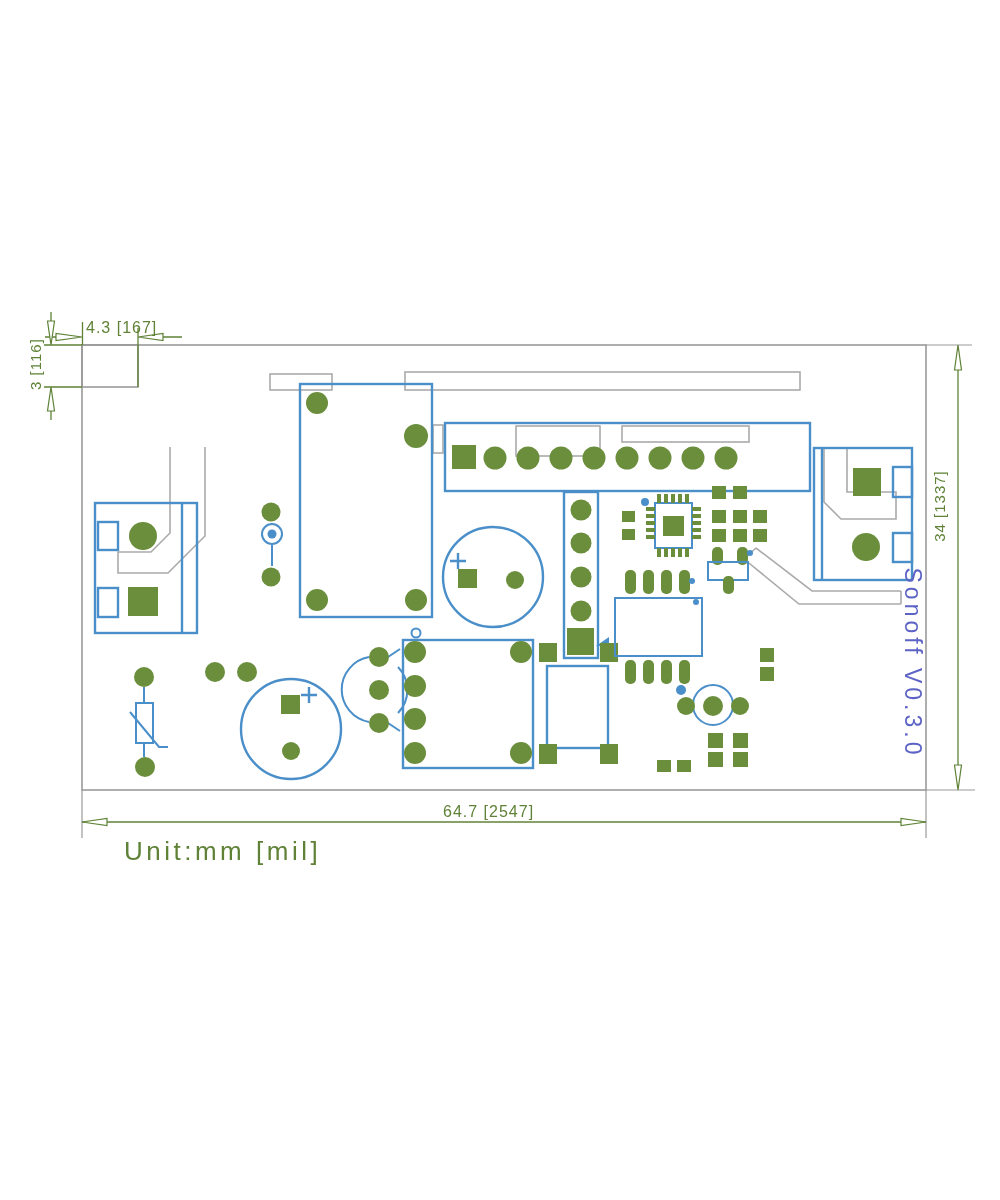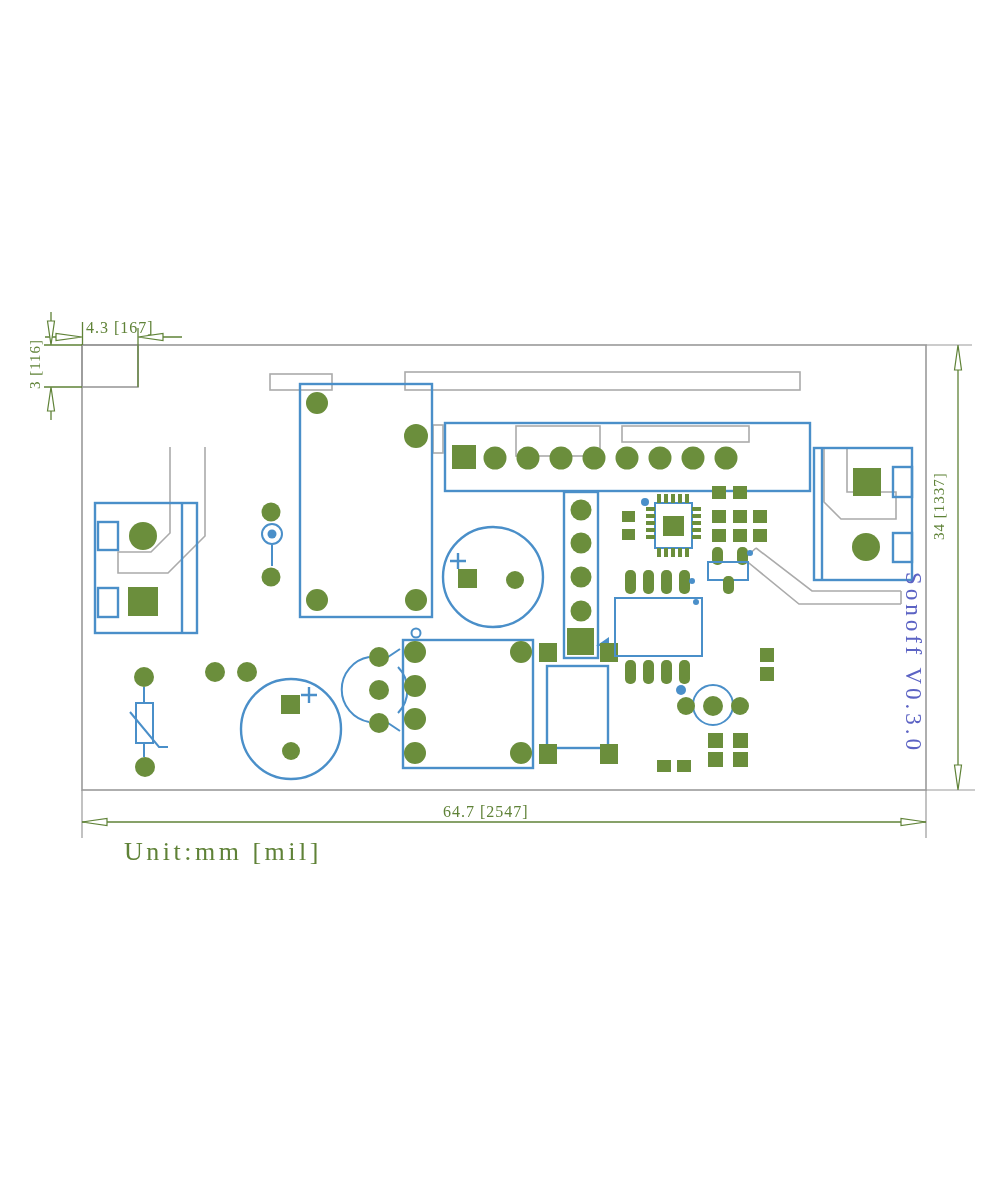--- a/index.html
+++ b/index.html
@@ -6,21 +6,21 @@
     --pad-green:#6b8e3c;
     --component-blue:#4a8fc9;
     --silkscreen-gray:#ababab;
     --outline-gray:#9a9a9a;
     --label-purple:#5c63c4;
     --dimension-green:#5f8237;
     --bg:#ffffff;
   }
   html,body{margin:0;padding:0;background:#fff;}
   .page{position:relative;width:1000px;height:1200px;background:var(--bg);overflow:hidden;
-        font-family:Liberation Serif, serif;}
+        font-family:Liberation Sans, sans-serif;}
   svg{display:block}
   .outline{fill:none;stroke:var(--outline-gray);stroke-width:1.6}
   .silk{fill:none;stroke:var(--silkscreen-gray);stroke-width:1.6}
   .blue{fill:none;stroke:var(--component-blue);stroke-width:2.4}
   .blue-thin{fill:none;stroke:var(--component-blue);stroke-width:2}
   .bluefill{fill:var(--component-blue);stroke:none}
   .green{fill:var(--pad-green);stroke:none}
   .dim{fill:none;stroke:var(--dimension-green);stroke-width:1.3}
   .ext{fill:none;stroke:var(--outline-gray);stroke-width:1.2}
   .arrow{fill:#ffffff;stroke:var(--dimension-green);stroke-width:1.2}

